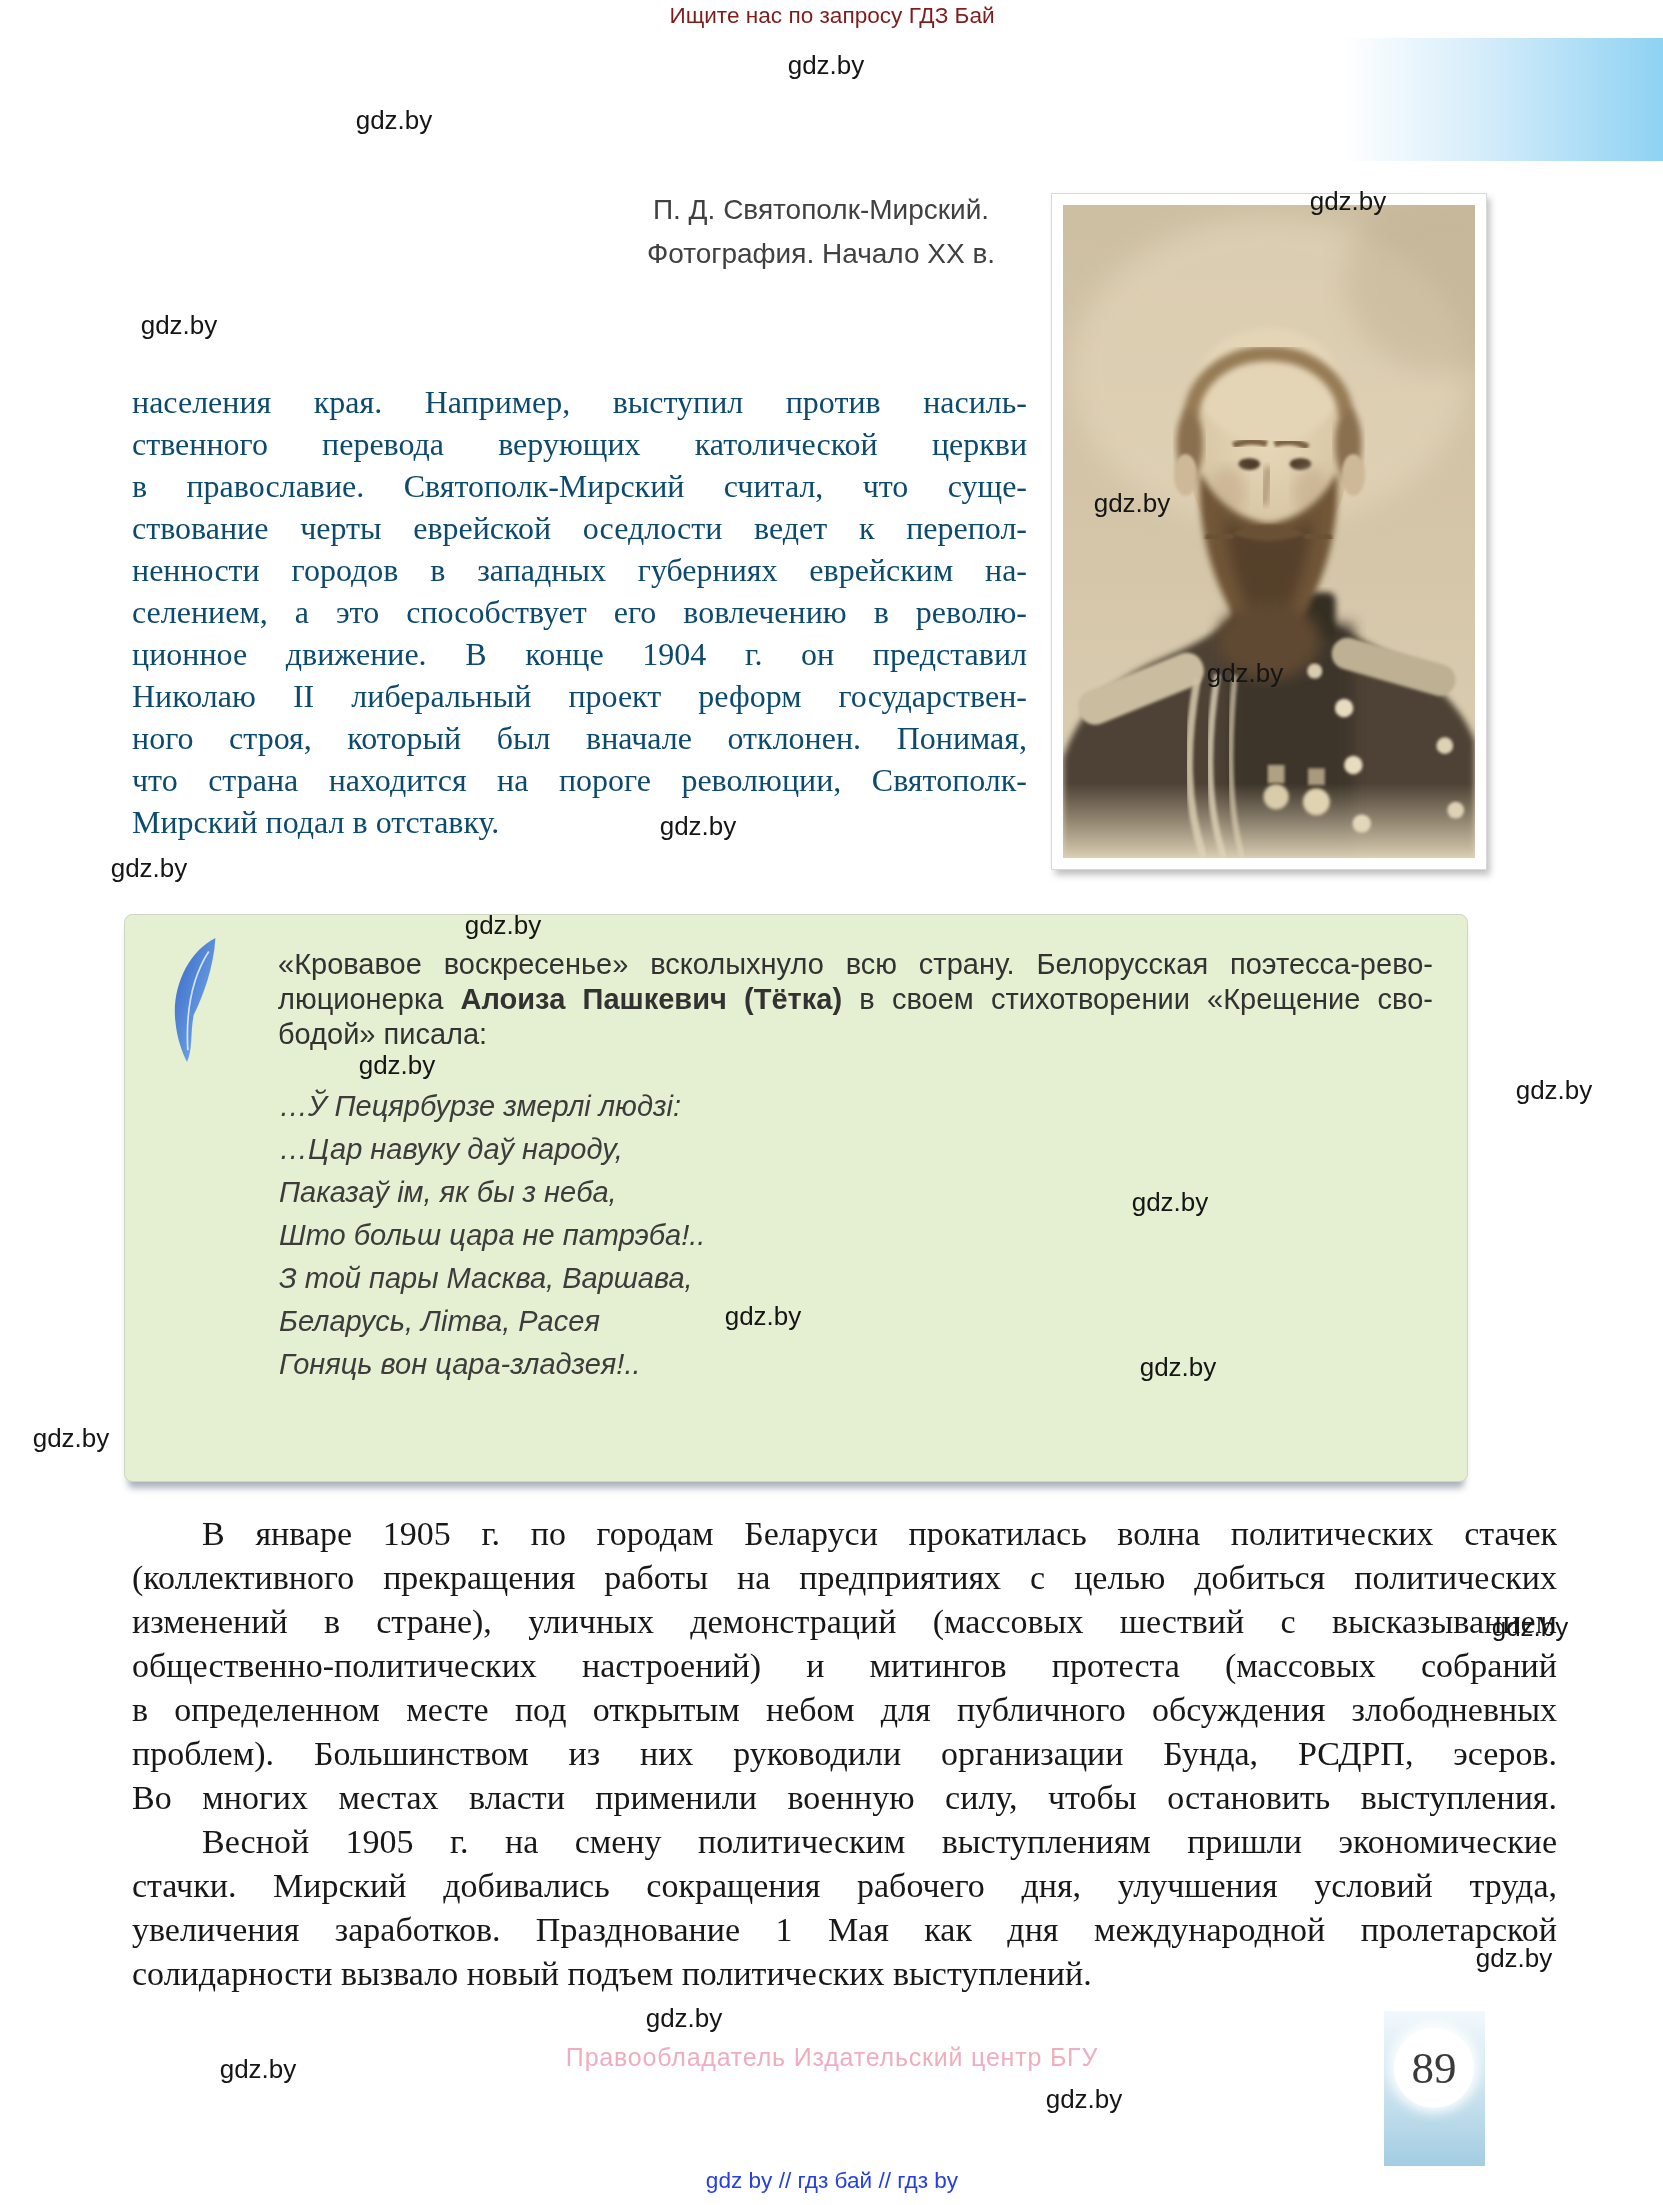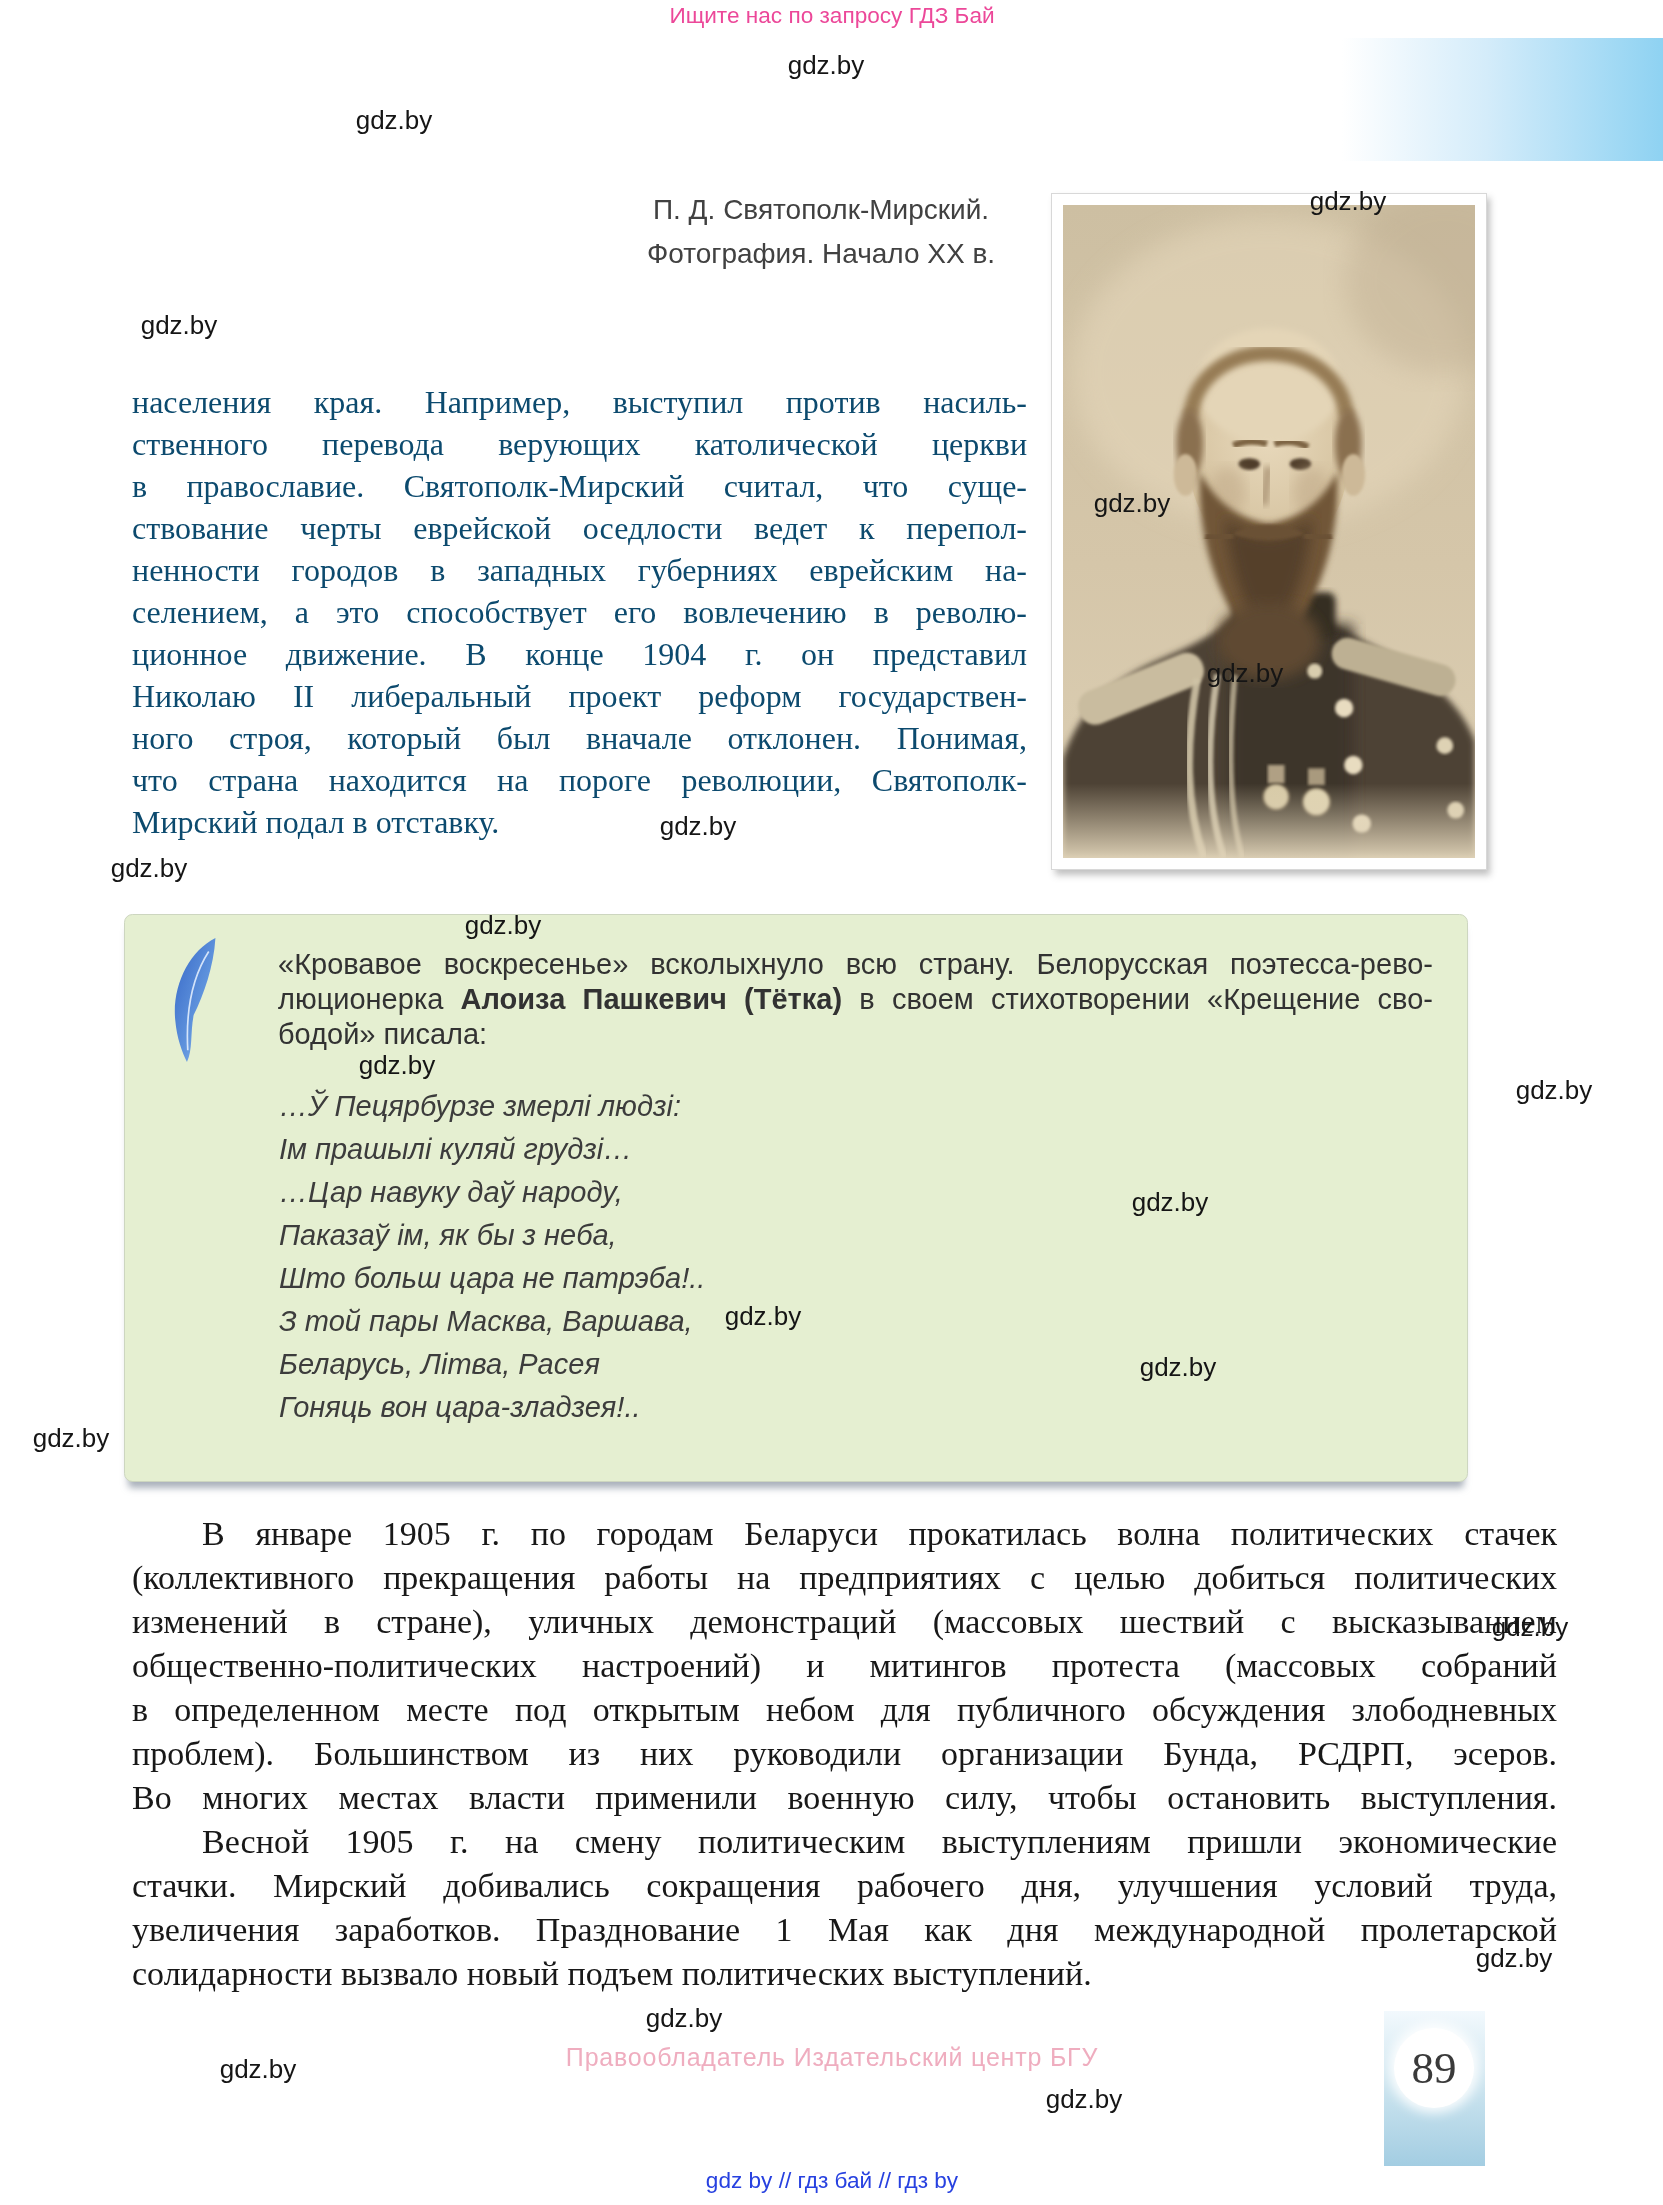--- a/index.html
+++ b/index.html
@@ -1,21 +1,21 @@
 <!DOCTYPE html>
 <html style="font-size:13.4px"><head>
 <meta charset="utf-8">
 <style>
   html,body{margin:0;padding:0;background:#fff;}
   .page{position:relative;width:1664px;height:2205px;background:#ffffff;overflow:hidden;
         font-family:"Liberation Serif",serif;color:#1c1c1c;}
 
   
   .promo{position:absolute;left:0;right:0;top:3.4px;text-align:center;
-         font:22.6px "Liberation Sans",sans-serif;color:#ec4899;}
+         font:22.6px "Liberation Sans",sans-serif;color:#7f1d1d;}
   .bluebar{position:absolute;left:1342px;top:38px;width:322px;height:123px;
            background:linear-gradient(90deg,rgba(255,255,255,0) 0%,#d4ecfa 45%,#8ed2f2 100%);}
 
   
   .wm{position:absolute;transform:translate(-50%,-50%);white-space:nowrap;
       font:26px "Liberation Sans",sans-serif;color:#151515;z-index:30;}
 
   
   .caption{position:absolute;left:620px;top:188px;width:402px;text-align:center;
            font:28px/44px "Liberation Sans",sans-serif;color:#414141;}
@@ -178,21 +178,20 @@
       <path d="M60,6 C28,22 8,64 12,104 C14,126 20,142 26,154 C33,140 30,118 34,98 C46,74 58,40 60,6 Z" fill="url(#fg)"></path>
       <path d="M52,22 C34,50 24,86 27,140" stroke="#eaf3ff" stroke-width="2" fill="none" opacity="0.85"></path>
     </svg>
     <div class="qintro">
       <div class="jl">«Кровавое воскресенье» всколыхнуло всю страну. Белорусская поэтесса-рево-</div>
       <div class="jl"><span>люционерка </span><b>Алоиза Пашкевич (Тётка)</b><span> в своем стихотворении «Крещение сво-</span></div>
       <div class="ll">бодой» писала:</div>
     </div>
     <div class="poem">
       <div>…Ў Пецярбурзе змерлі людзі:</div>
-      <div>Ім прашылі куляй грудзі…</div>
       <div>…Цар навуку даў народу,</div>
       <div>Паказаў ім, як бы з неба,</div>
       <div>Што больш цара не патрэба!..</div>
       <div>З той пары Масква, Варшава,</div>
       <div>Беларусь, Літва, Расея</div>
       <div>Гоняць вон цара-зладзея!..</div>
     </div>
   </div>
 
   <div class="p23">

